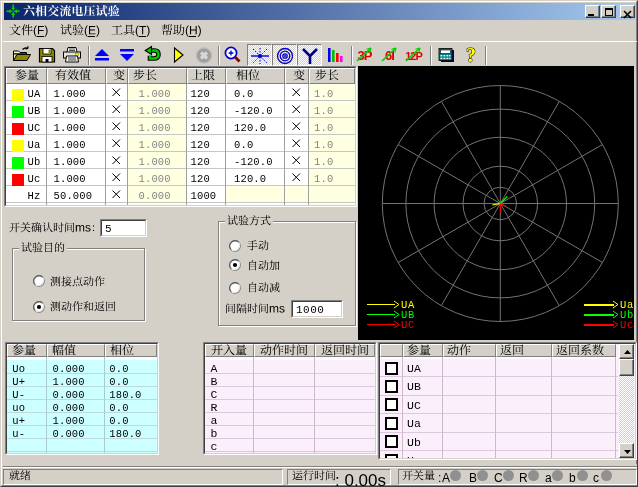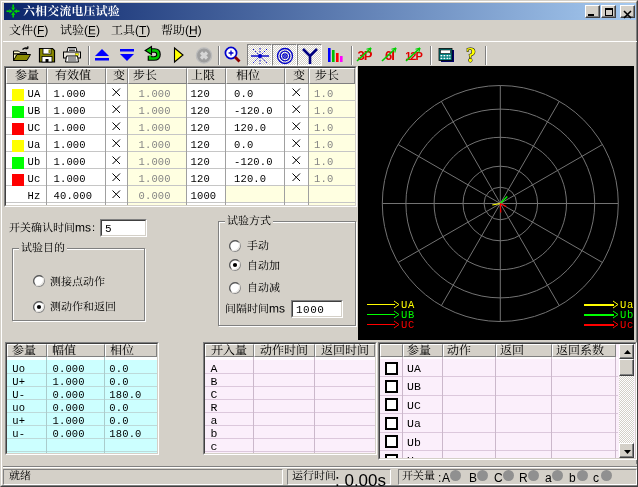--- a/index.html
+++ b/index.html
@@ -319,21 +319,21 @@
           <div style="position:absolute;left:132.5px;top:106px;font-size:10.5px;line-height:10.5px;font-family:'Liberation Mono',monospace;letter-spacing:0.15px;color:#858585">1.000</div>
           <div style="position:absolute;left:184.5px;top:106px;font-size:10.5px;line-height:10.5px;font-family:'Liberation Mono',monospace;letter-spacing:0.15px;color:#000">120</div>
           <div style="position:absolute;left:228px;top:106px;font-size:10.5px;line-height:10.5px;font-family:'Liberation Mono',monospace;letter-spacing:0.15px;color:#000">120.0</div>
           <svg width="9" height="9" style="position:absolute;top:105px;left:286px">
             <path d="M0.5 0.5 L8 8 M8 0.5 L0.5 8" stroke="#000" stroke-width="1"></path>
           </svg>
           <div style="position:absolute;left:308px;top:106px;font-size:10.5px;line-height:10.5px;font-family:'Liberation Mono',monospace;letter-spacing:0.15px;color:#858585">1.0</div>
           <div style="position:absolute;left:219.5px;top:118px;width:129.5px;height:17px;background:#ffffe1"></div>
           <div style="position:absolute;left:0;top:134px;width:349px;height:1px;background:#c6c6c6"></div>
           <div style="position:absolute;left:21.5px;top:123px;font-size:10.5px;line-height:10.5px;font-family:'Liberation Mono',monospace;letter-spacing:0.15px;color:#000">Hz</div>
-          <div style="position:absolute;left:47.5px;top:123px;font-size:10.5px;line-height:10.5px;font-family:'Liberation Mono',monospace;letter-spacing:0.15px;color:#000">40.000</div>
+          <div style="position:absolute;left:47.5px;top:123px;font-size:10.5px;line-height:10.5px;font-family:'Liberation Mono',monospace;letter-spacing:0.15px;color:#000">50.000</div>
           <svg width="9" height="9" style="position:absolute;top:122px;left:106px">
             <path d="M0.5 0.5 L8 8 M8 0.5 L0.5 8" stroke="#000" stroke-width="1"></path>
           </svg>
           <div style="position:absolute;left:132.5px;top:123px;font-size:10.5px;line-height:10.5px;font-family:'Liberation Mono',monospace;letter-spacing:0.15px;color:#858585">0.000</div>
           <div style="position:absolute;left:184.5px;top:123px;font-size:10.5px;line-height:10.5px;font-family:'Liberation Mono',monospace;letter-spacing:0.15px;color:#000">1000</div>
           <div style="position:absolute;left:40px;top:16px;width:1px;height:121px;background:#a0a0a0"></div>
           <div style="position:absolute;left:98.5px;top:16px;width:1px;height:121px;background:#a0a0a0"></div>
           <div style="position:absolute;left:120.5px;top:16px;width:1px;height:121px;background:#a0a0a0"></div>
           <div style="position:absolute;left:180px;top:16px;width:1px;height:121px;background:#a0a0a0"></div>
           <div style="position:absolute;left:218.5px;top:16px;width:1px;height:121px;background:#a0a0a0"></div>

